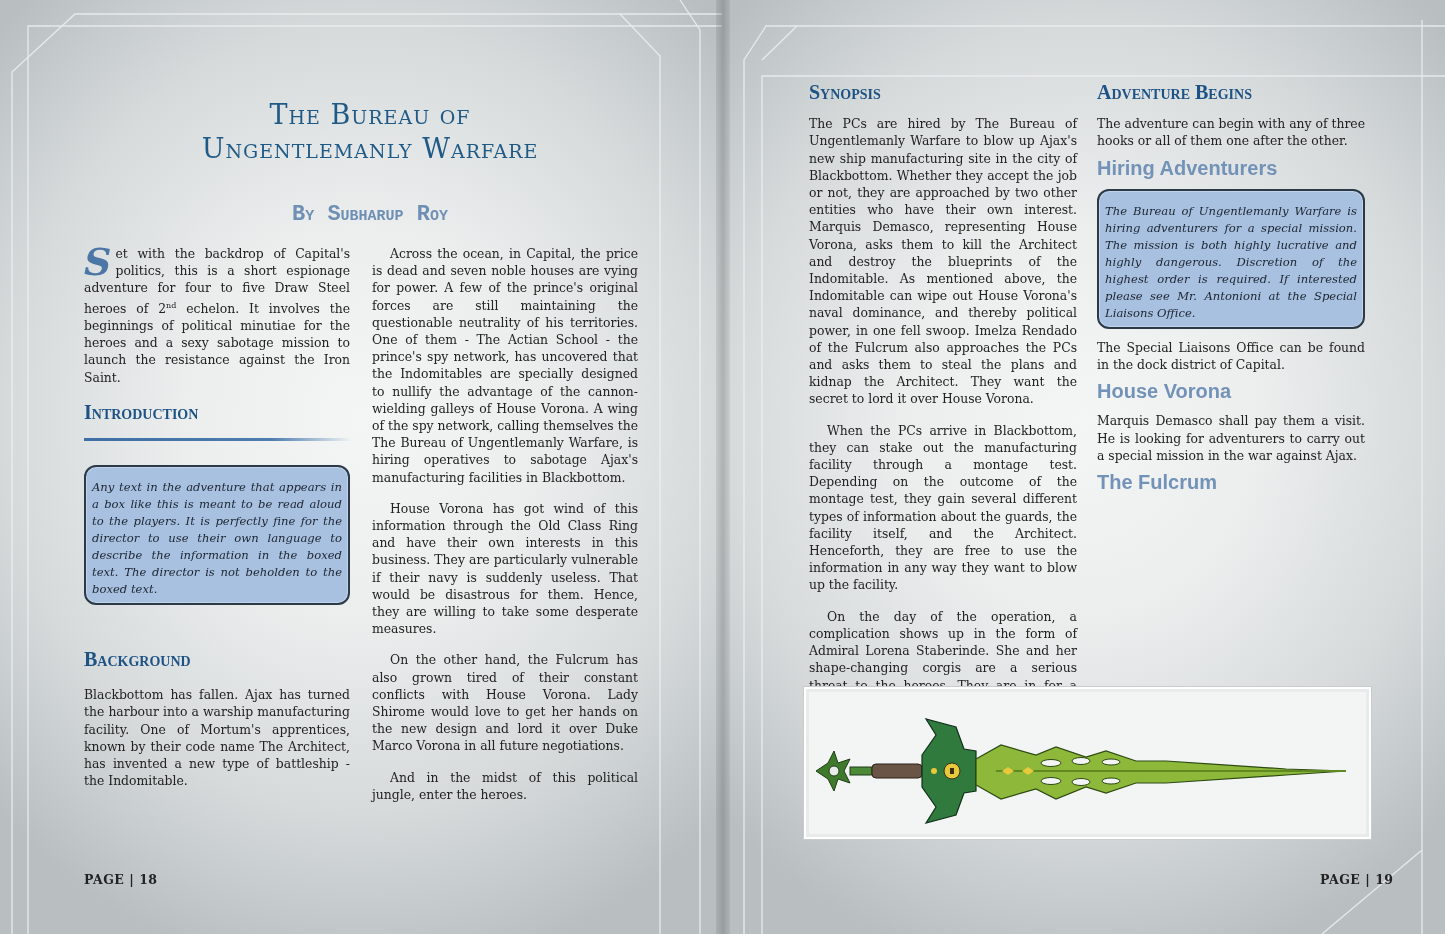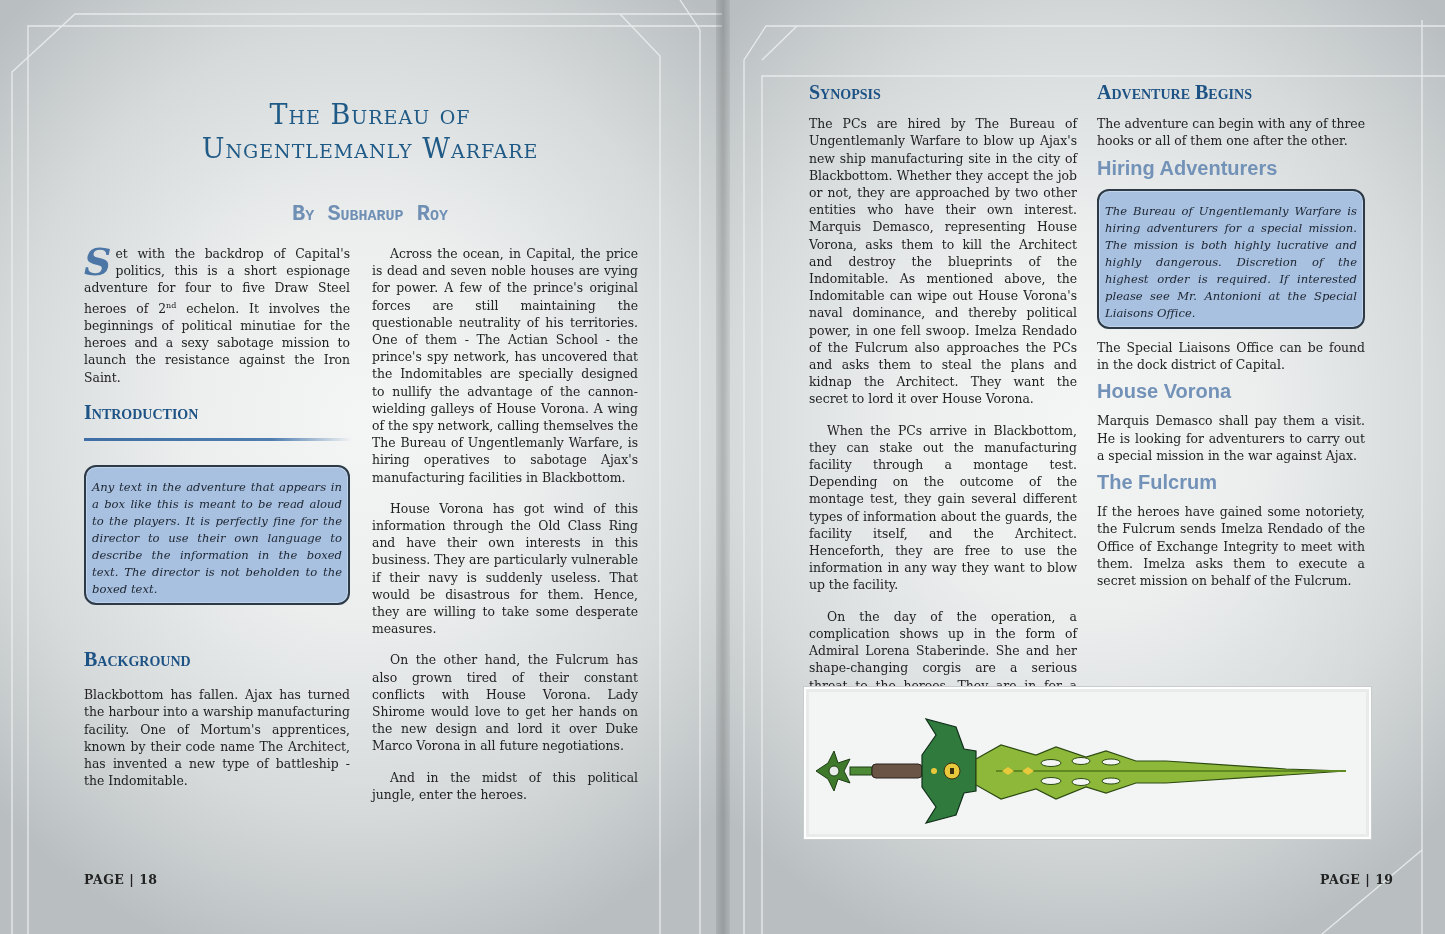--- a/index.html
+++ b/index.html
@@ -151,21 +151,20 @@
       <div class="h-sec" style="margin-bottom:14px;">Adventure Begins</div>
       <p style="margin-bottom:10px;">The adventure can begin with any of three hooks or all of them one after the other.</p>
       <div class="h-sub">Hiring Adventurers</div>
       <div class="boxed" style="margin-bottom:10px;">
         <span>The Bureau of Ungentlemanly Warfare is hiring adventurers for a special mission. The mission is both highly lucrative and highly dangerous. Discretion of the highest order is required. If interested please see Mr. Antonioni at the Special Liaisons Office.</span>
       </div>
       <p style="margin-bottom:10px;">The Special Liaisons Office can be found in the dock district of Capital.</p>
       <div class="h-sub">House Vorona</div>
       <p style="margin-bottom:10px;">Marquis Demasco shall pay them a visit. He is looking for adventurers to carry out a special mission in the war against Ajax.</p>
       <div class="h-sub">The Fulcrum</div>
-      <p>If the heroes have gained some notoriety, the Fulcrum sends Imelza Rendado of the Office of Exchange Integrity to meet with them. Imelza asks them to execute a secret mission on behalf of the Fulcrum.</p>
     </div>
 
     <div class="figure" style="left:82px;">
       <svg width="563" height="148" viewBox="0 0 563 148">
 
         <g fill="#3f7a2c" stroke="#1d3d14" stroke-width="1">
           <polygon points="10,82 22,74 28,62 32,74 44,70 38,82 44,94 32,90 28,102 22,90"></polygon>
         </g>
         <circle cx="28" cy="82" r="5" fill="#e9ecea" stroke="#1d3d14"></circle>
         <rect x="44" y="78" width="22" height="8" fill="#4d8a36" stroke="#1d3d14"></rect>

